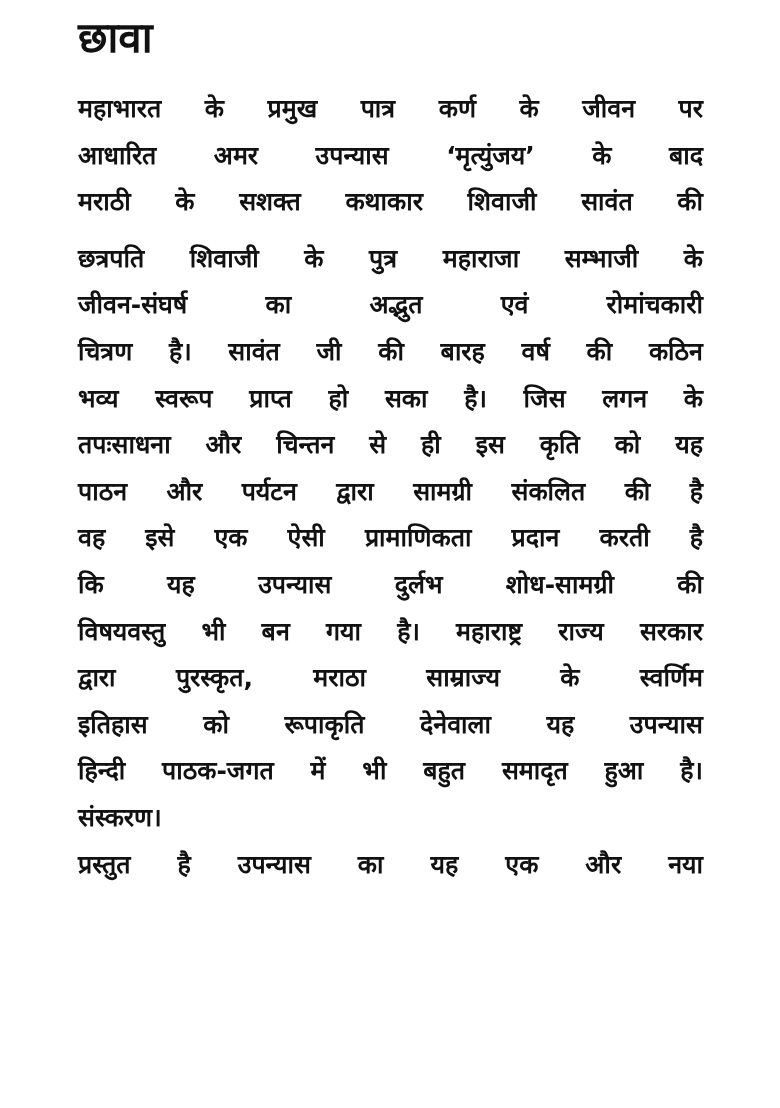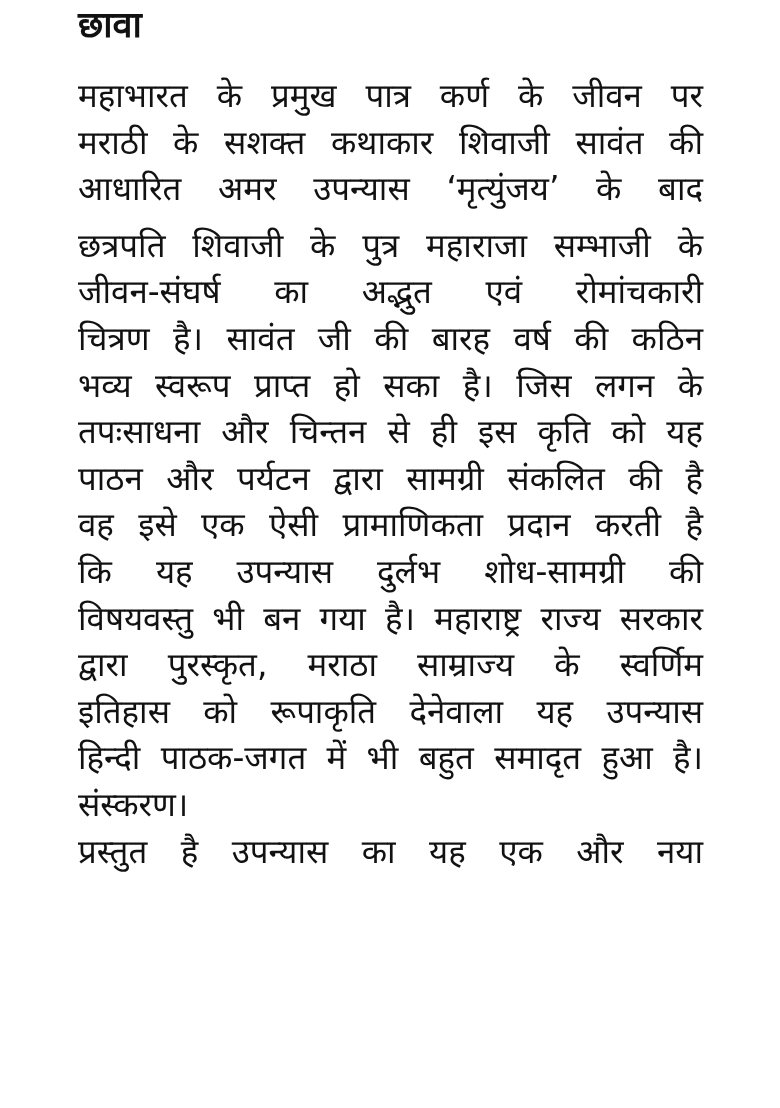--- a/index.html
+++ b/index.html
@@ -15,57 +15,57 @@
       font-family: "DejaVu Sans", sans-serif;
       color: #111111;
     }
     .page {
       position: absolute;
       left: 78px;
       top: 0;
       width: 625px;
     }
     .title {
-      font-size: 36px;
+      font-size: 42px;
       font-weight: bold;
       line-height: 44px;
       height: 44px;
-      margin-top: 3px;
+      margin-top: 16px;
       letter-spacing: 0px;
     }
     .para {
       margin: 0;
     }
     .para1 { margin-top: 26px; }
     .para2 { margin-top: 10px; }
     .line {
       display: block;
-      font-size: 33px;
-      font-weight: normal;
+      font-size: 25px;
+      font-weight: bold;
       height: 46.6px;
       line-height: 46.6px;
       text-align: justify;
       text-align-last: justify;
       white-space: nowrap;
       overflow: visible;
     }
     .line.last {
       text-align-last: left;
     }
   </style>
 </head>
 <body>
 
 <div class="page">
   <div class="title">छावा</div>
 
   <div class="para para1">
     <span class="line">महाभारत के प्रमुख पात्र कर्ण के जीवन पर</span>
+    <span class="line">आधारित अमर उपन्यास ‘मृत्युंजय’ के बाद</span>
     <span class="line">मराठी के सशक्त कथाकार शिवाजी सावंत की</span>
-    <span class="line">आधारित अमर उपन्यास ‘मृत्युंजय’ के बाद</span>
   </div>
 
   <div class="para para2">
     <span class="line">छत्रपति शिवाजी के पुत्र महाराजा सम्भाजी के</span>
     <span class="line">जीवन-संघर्ष का अद्भुत एवं रोमांचकारी</span>
     <span class="line">चित्रण है। सावंत जी की बारह वर्ष की कठिन</span>
     <span class="line">भव्य स्वरूप प्राप्त हो सका है। जिस लगन के</span>
     <span class="line">तपःसाधना और चिन्तन से ही इस कृति को यह</span>
     <span class="line">पाठन और पर्यटन द्वारा सामग्री संकलित की है</span>
     <span class="line">वह इसे एक ऐसी प्रामाणिकता प्रदान करती है</span>

